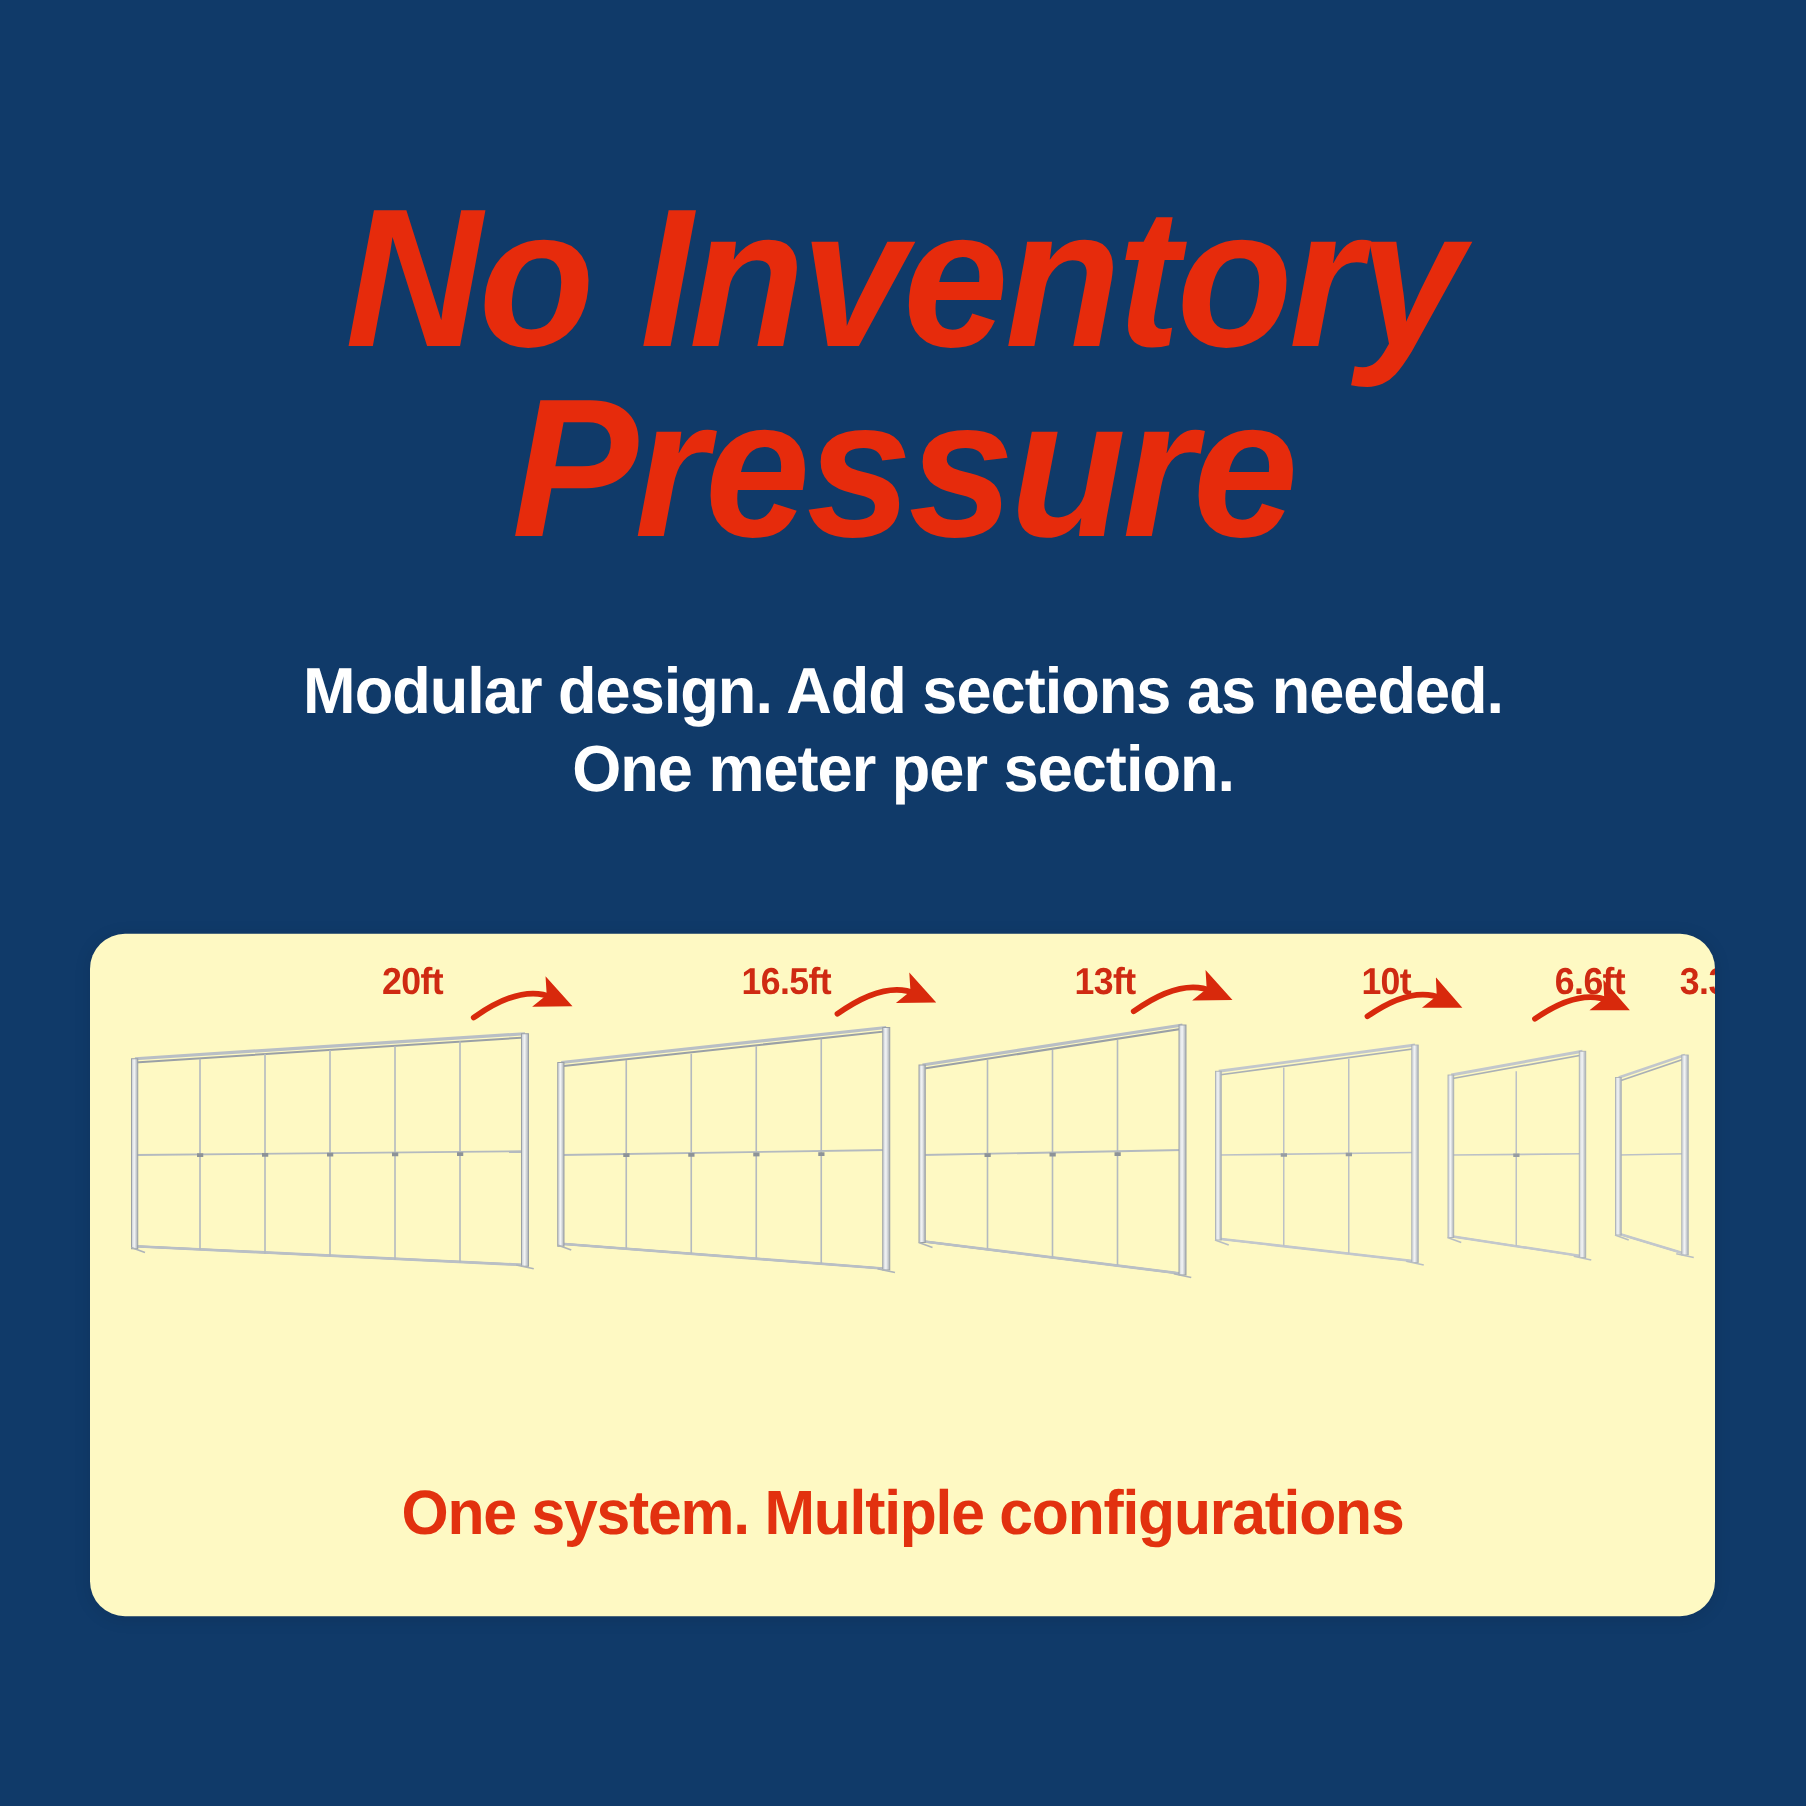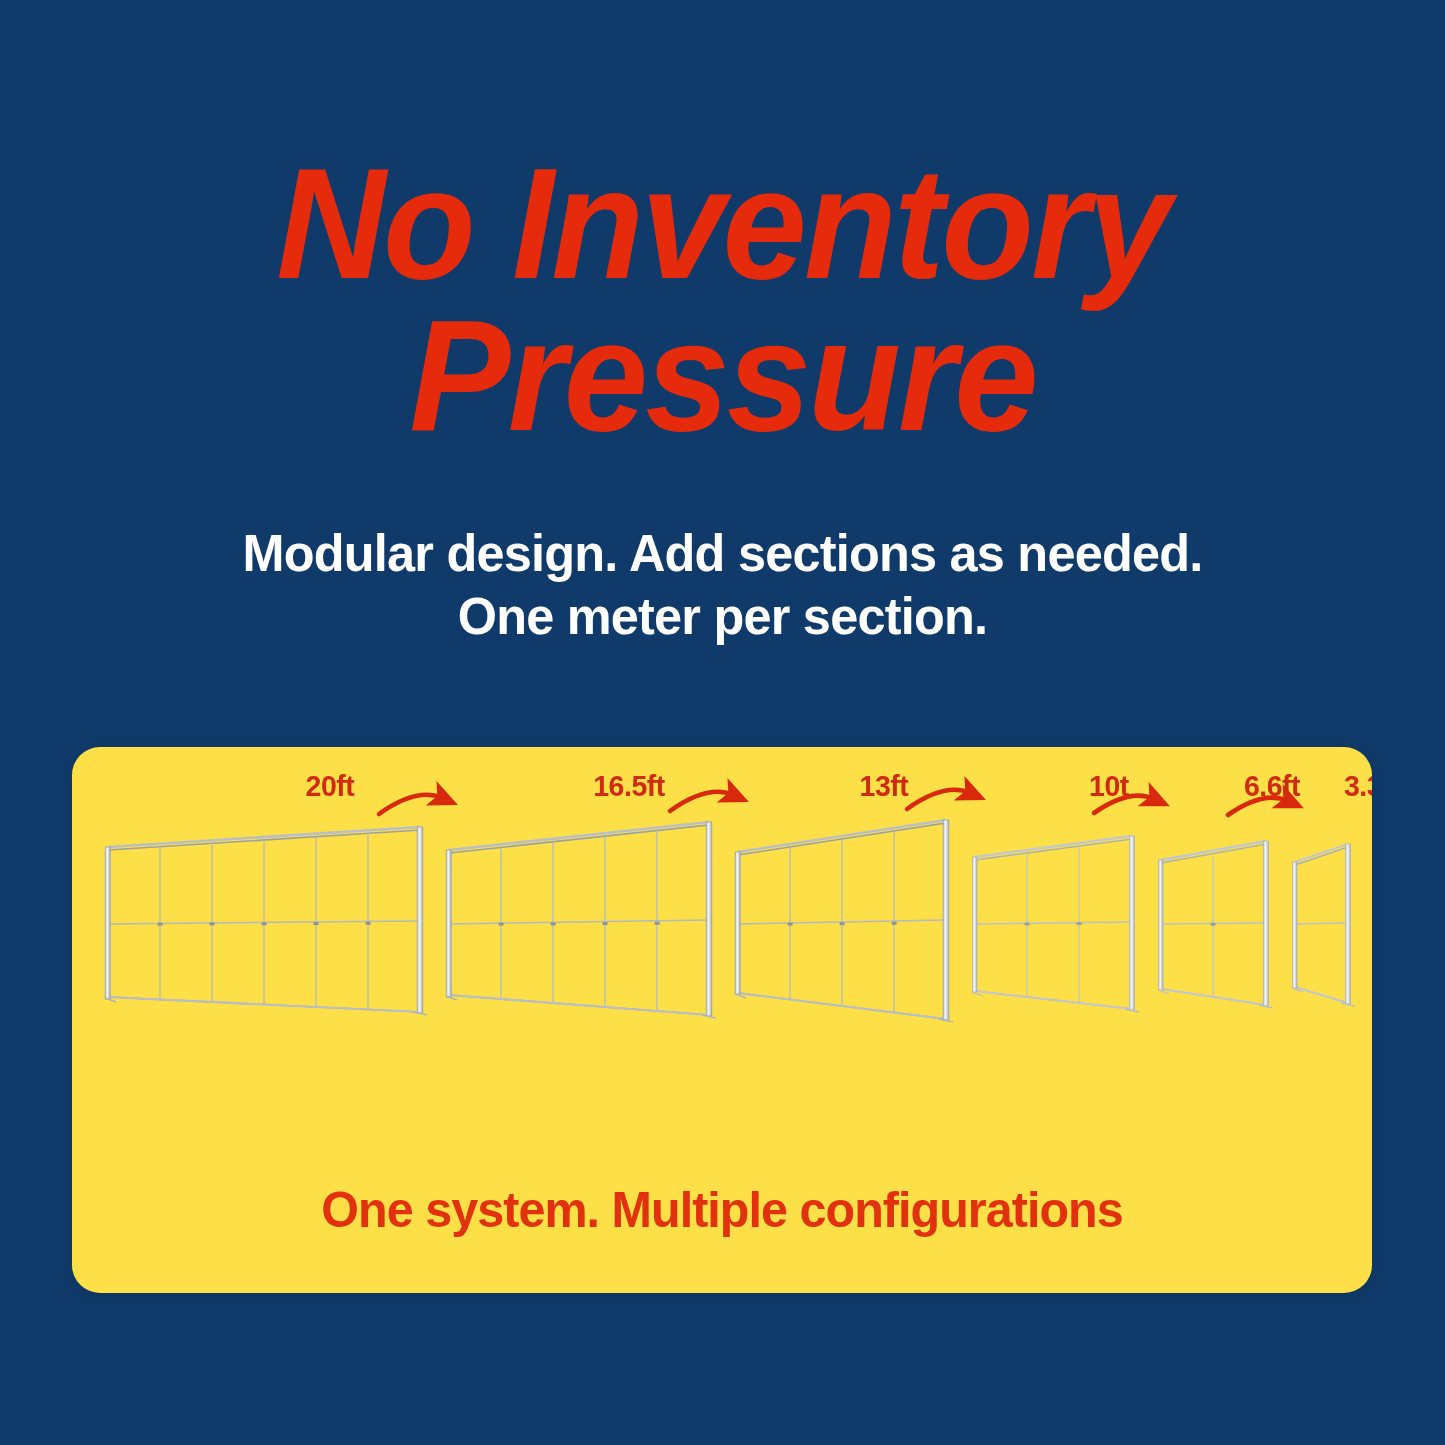--- a/index.html
+++ b/index.html
@@ -58,21 +58,21 @@
   }
   .subtitle span { display: block; }
 
   
   .card {
     position: absolute;
     left: 72px;
     top: 747px;
     width: 1300px;
     height: 546px;
-    background: #fde047;
+    background: #fef9c3;
     border-radius: 28px;
     box-shadow: 0 2px 14px rgba(0,0,0,0.10);
     overflow: hidden;
   }
 
   .frames-area {
     position: absolute;
     left: 0;
     top: 0;
     width: 1300px;

